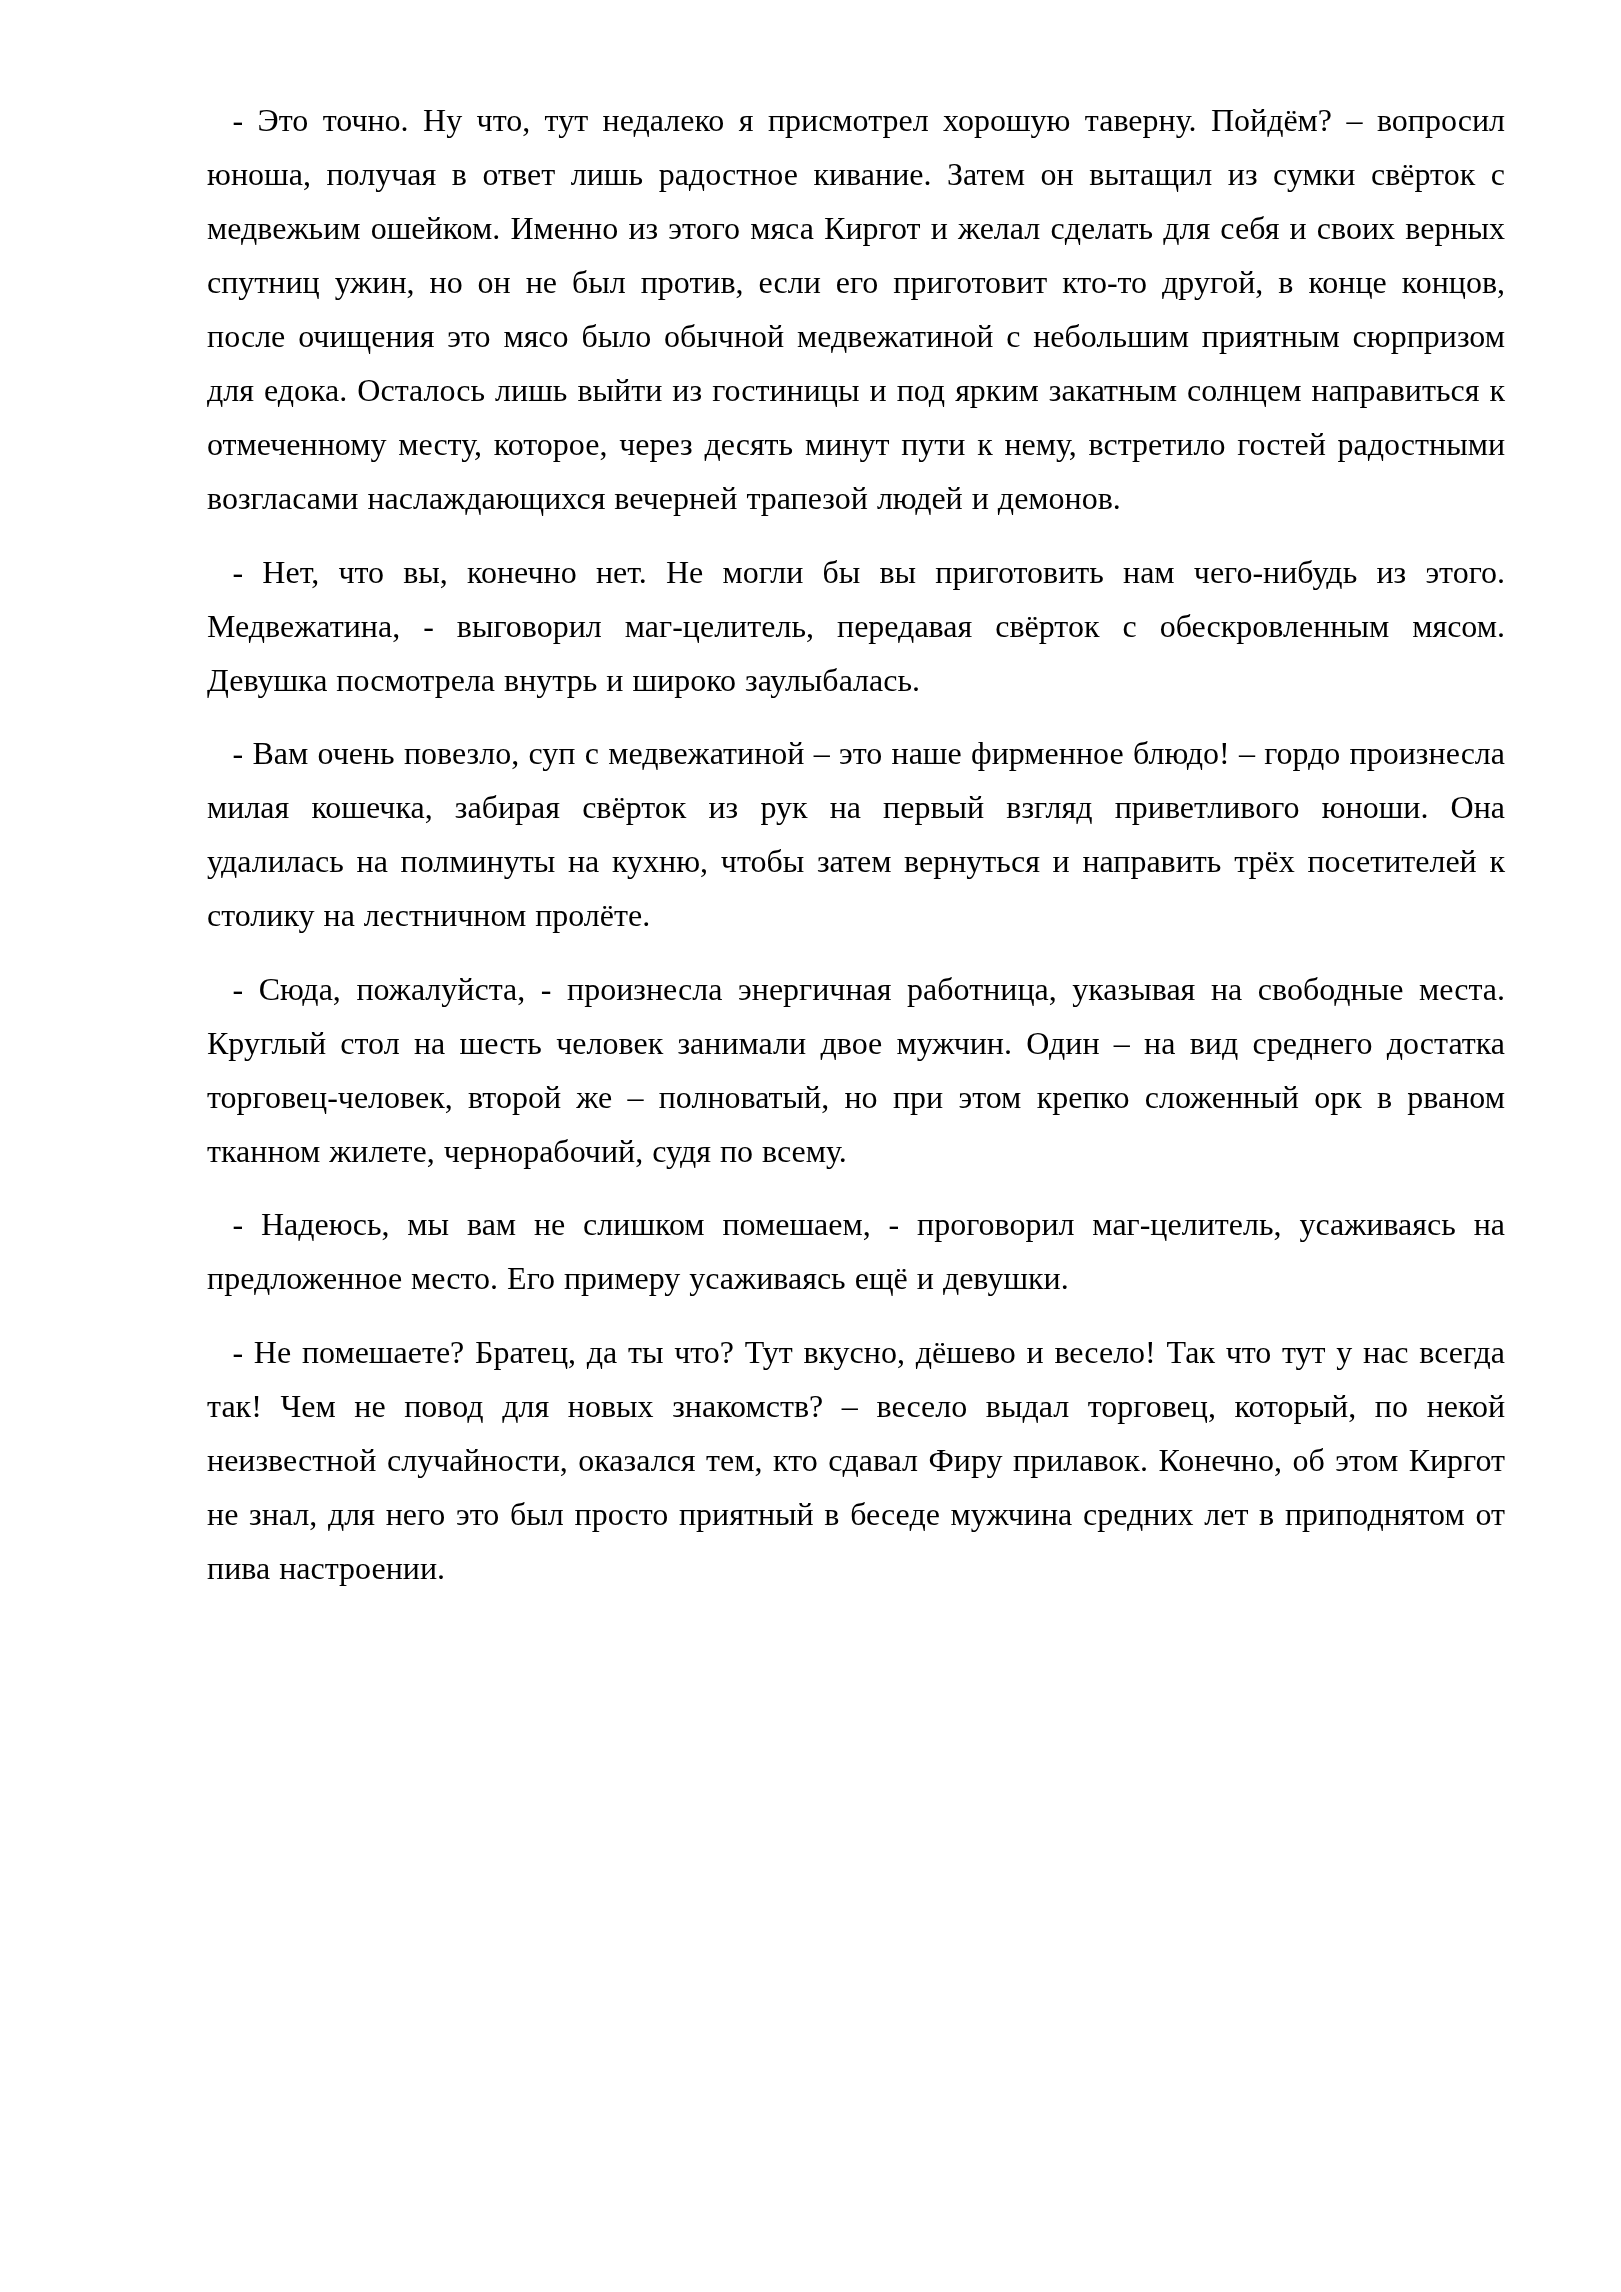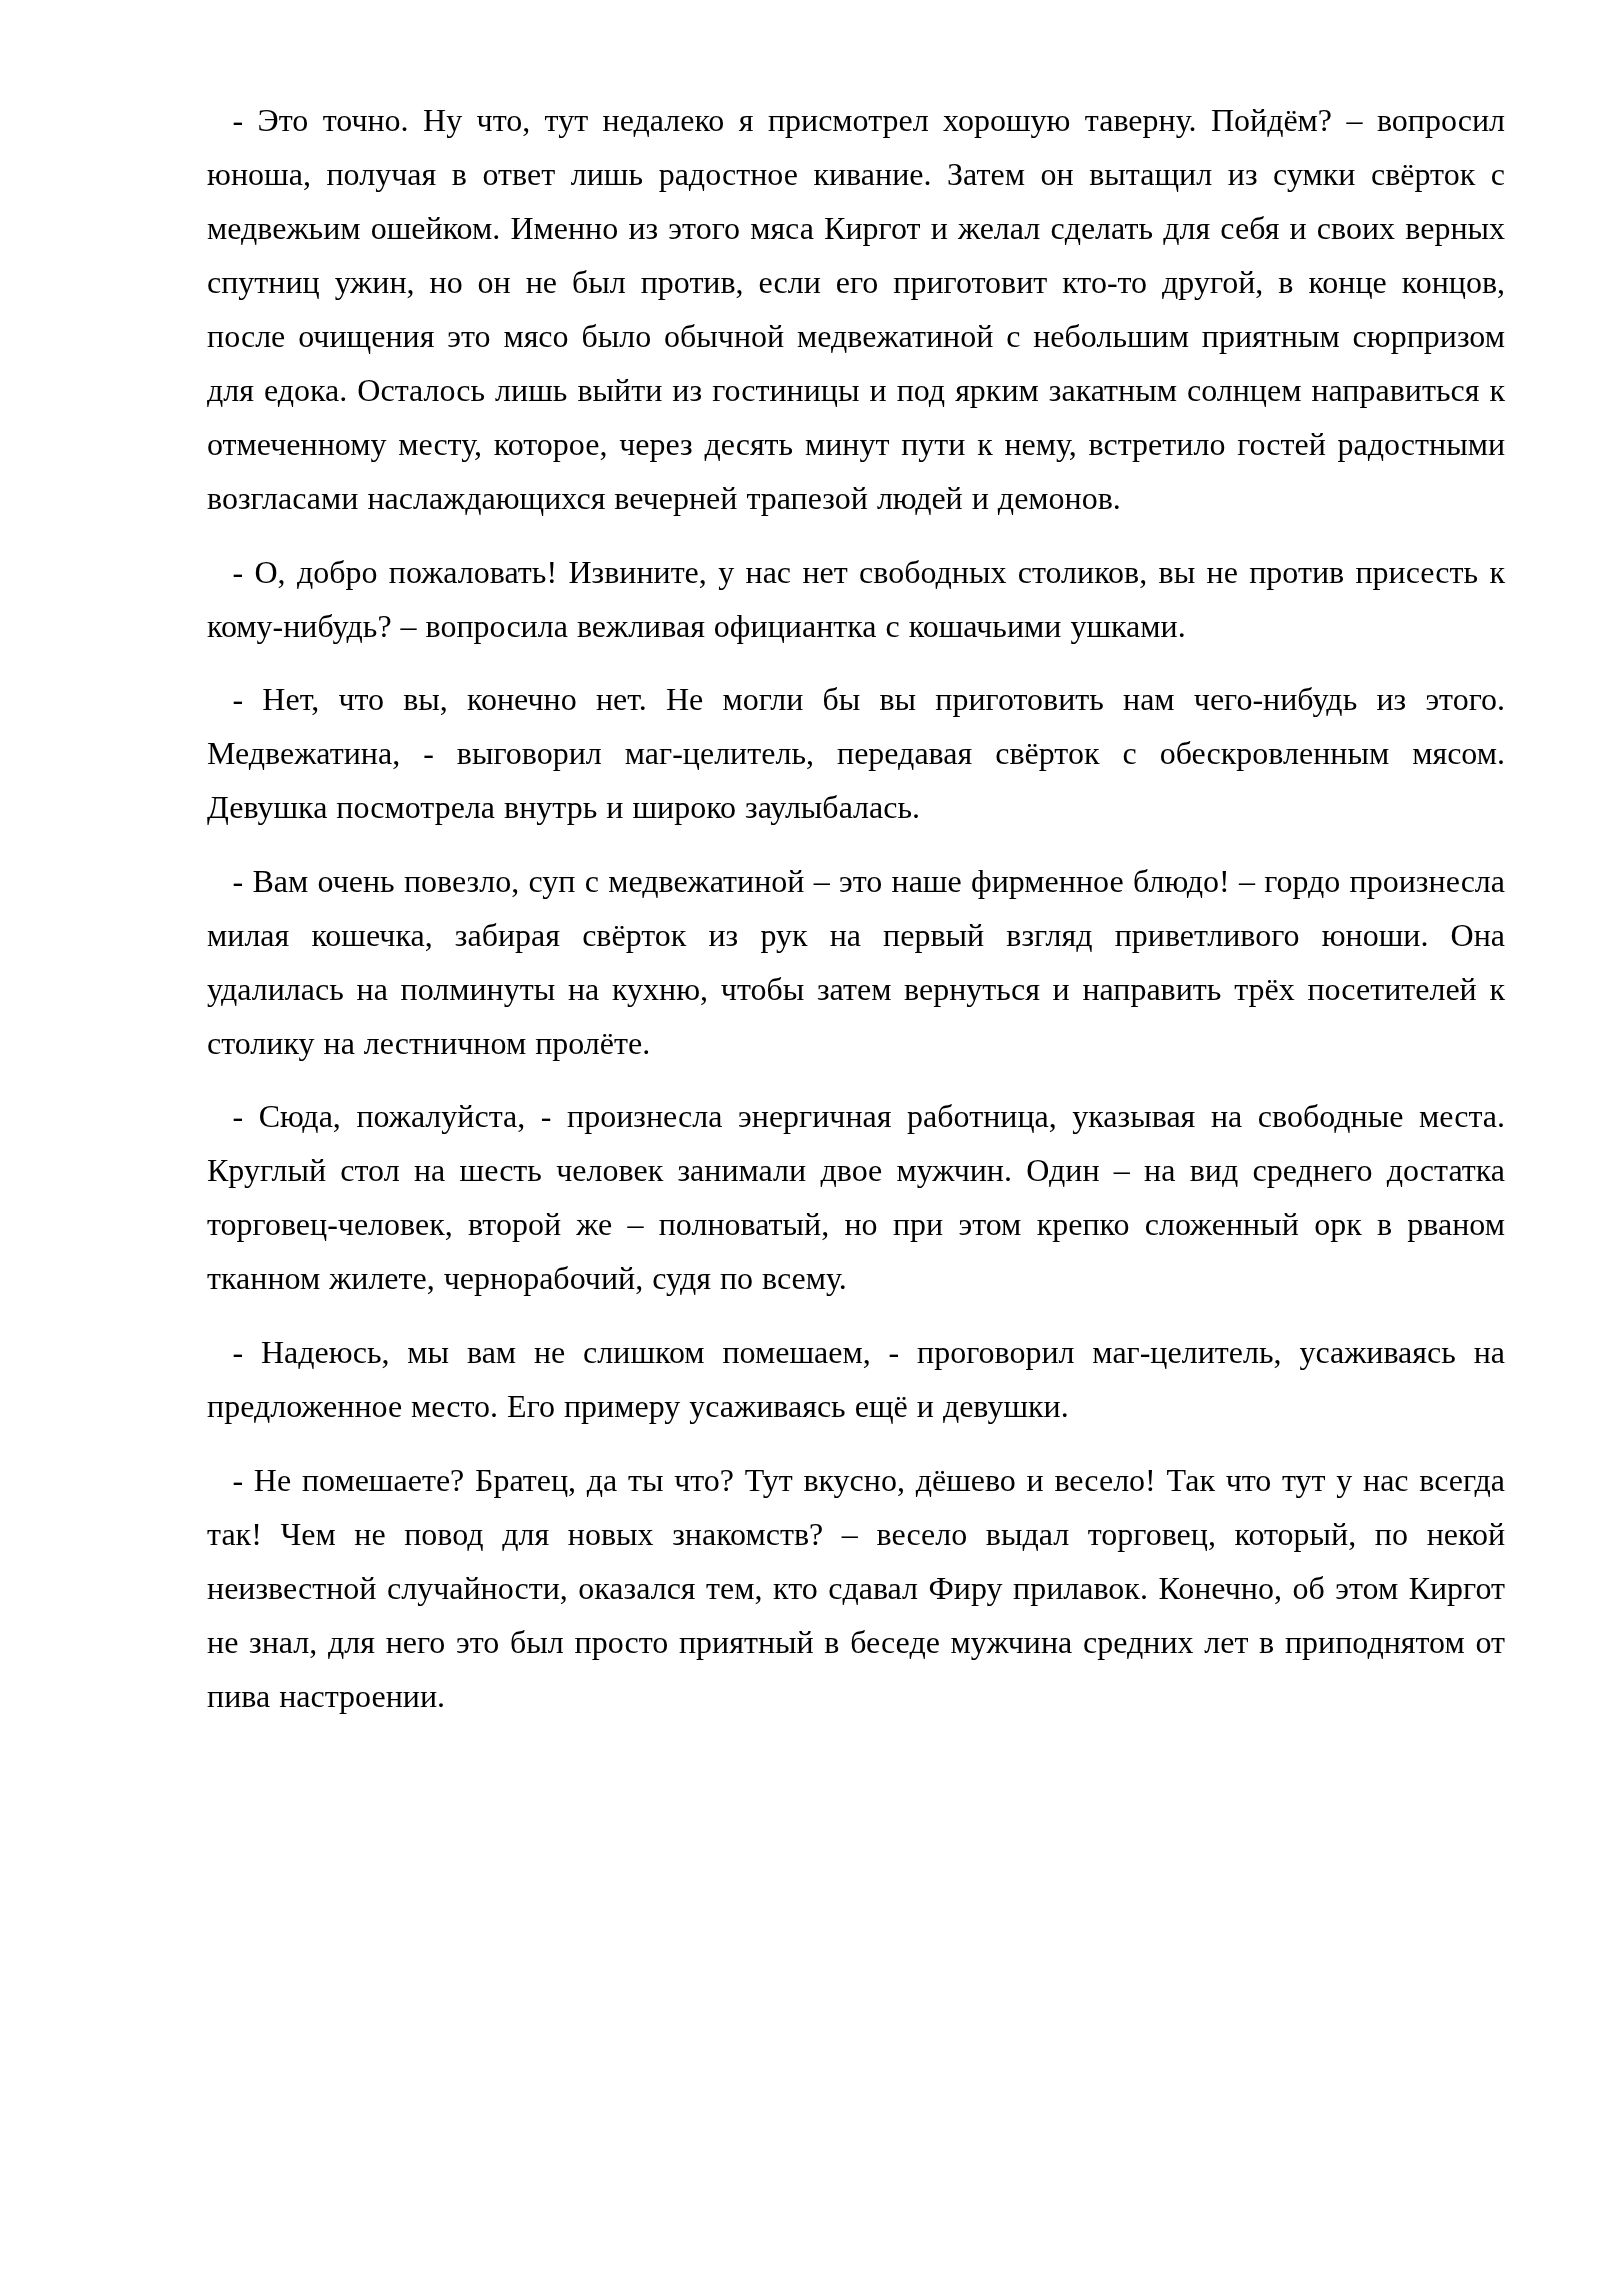--- a/index.html
+++ b/index.html
@@ -44,21 +44,20 @@
     color: #000000;
     text-align: center;
   }
 </style>
 </head>
 <body>
 
 <div class="page">
   <main class="content">
     <p class="para">- Это точно. Ну что, тут недалеко я присмотрел хорошую таверну. Пойдём? – вопросил юноша, получая в ответ лишь радостное кивание. Затем он вытащил из сумки свёрток с медвежьим ошейком. Именно из этого мяса Киргот и желал сделать для себя и своих верных спутниц ужин, но он не был против, если его приготовит кто-то другой, в конце концов, после очищения это мясо было обычной медвежатиной с небольшим приятным сюрпризом для едока. Осталось лишь выйти из гостиницы и под ярким закатным солнцем направиться к отмеченному месту, которое, через десять минут пути к нему, встретило гостей радостными возгласами наслаждающихся вечерней трапезой людей и демонов.</p>
-    <p class="para">- О, добро пожаловать! Извините, у нас нет свободных столиков, вы не против присесть к кому-нибудь? – вопросила вежливая официантка с кошачьими ушками.</p>
     <p class="para">- Нет, что вы, конечно нет. Не могли бы вы приготовить нам чего-нибудь из этого. Медвежатина, - выговорил маг-целитель, передавая свёрток с обескровленным мясом. Девушка посмотрела внутрь и широко заулыбалась.</p>
     <p class="para">- Вам очень повезло, суп с медвежатиной – это наше фирменное блюдо! – гордо произнесла милая кошечка, забирая свёрток из рук на первый взгляд приветливого юноши. Она удалилась на полминуты на кухню, чтобы затем вернуться и направить трёх посетителей к столику на лестничном пролёте.</p>
     <p class="para">- Сюда, пожалуйста, - произнесла энергичная работница, указывая на свободные места. Круглый стол на шесть человек занимали двое мужчин. Один – на вид среднего достатка торговец-человек, второй же – полноватый, но при этом крепко сложенный орк в рваном тканном жилете, чернорабочий, судя по всему.</p>
     <p class="para">- Надеюсь, мы вам не слишком помешаем, - проговорил маг-целитель, усаживаясь на предложенное место. Его примеру усаживаясь ещё и девушки.</p>
     <p class="para">- Не помешаете? Братец, да ты что? Тут вкусно, дёшево и весело! Так что тут у нас всегда так! Чем не повод для новых знакомств? – весело выдал торговец, который, по некой неизвестной случайности, оказался тем, кто сдавал Фиру прилавок. Конечно, об этом Киргот не знал, для него это был просто приятный в беседе мужчина средних лет в приподнятом от пива настроении.</p>
   </main>
   <footer class="page-footer">
     <span class="page-number">32</span>
   </footer>
 </div>

